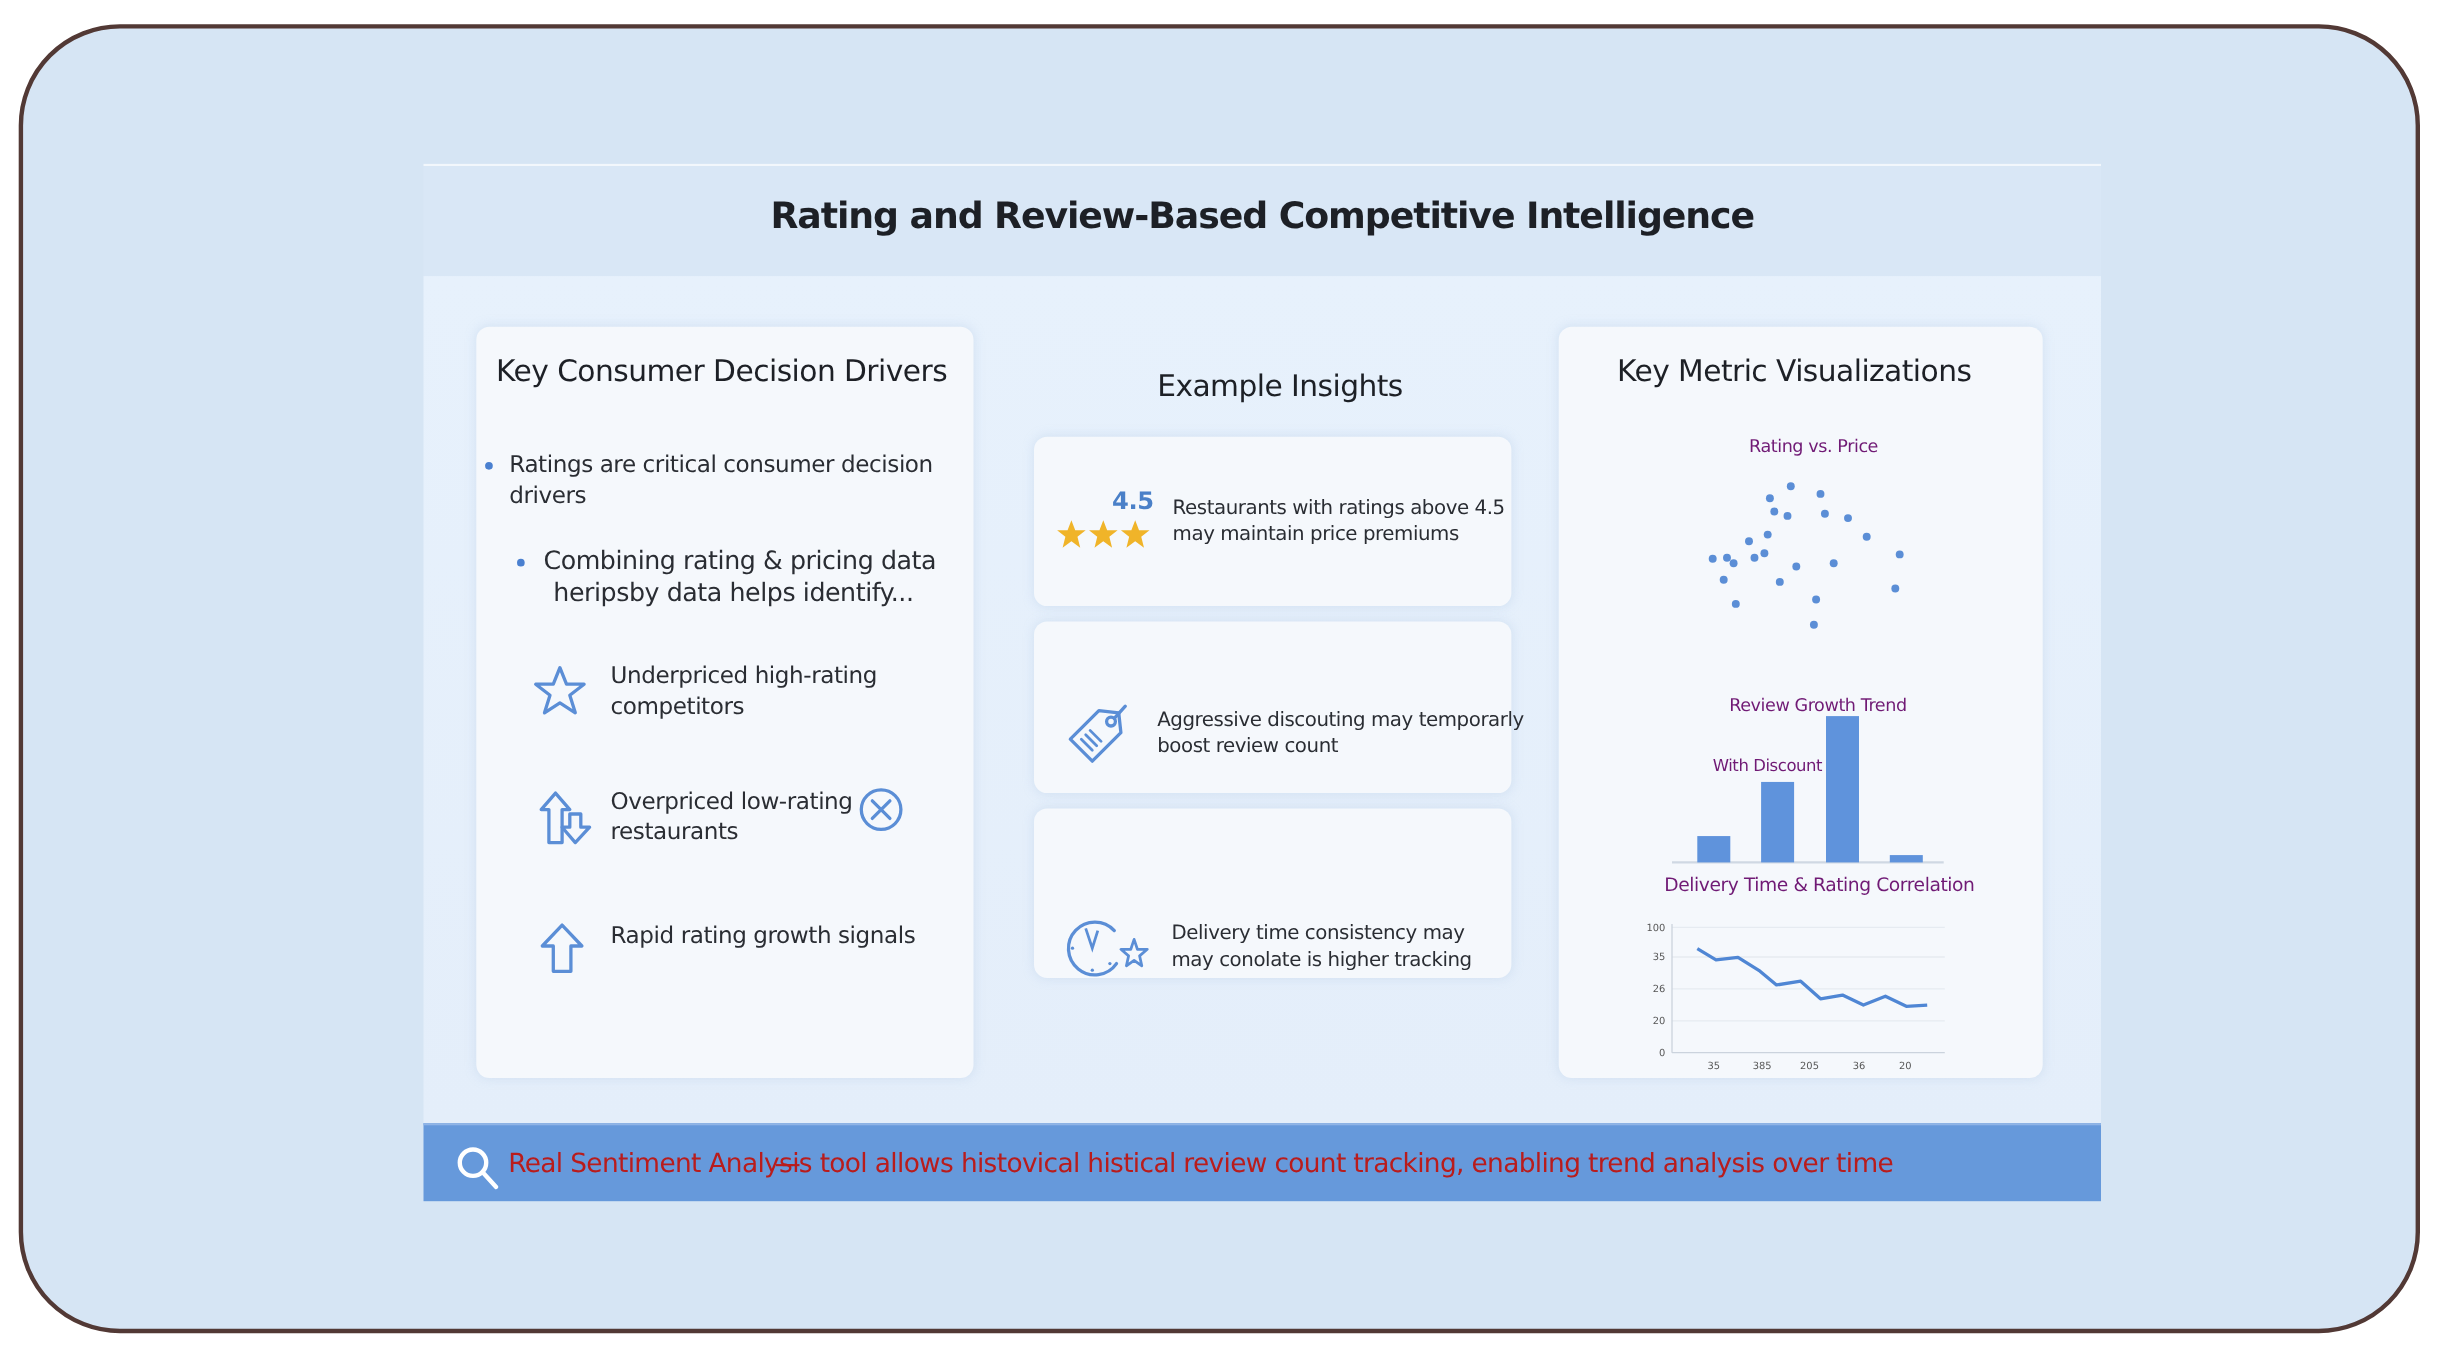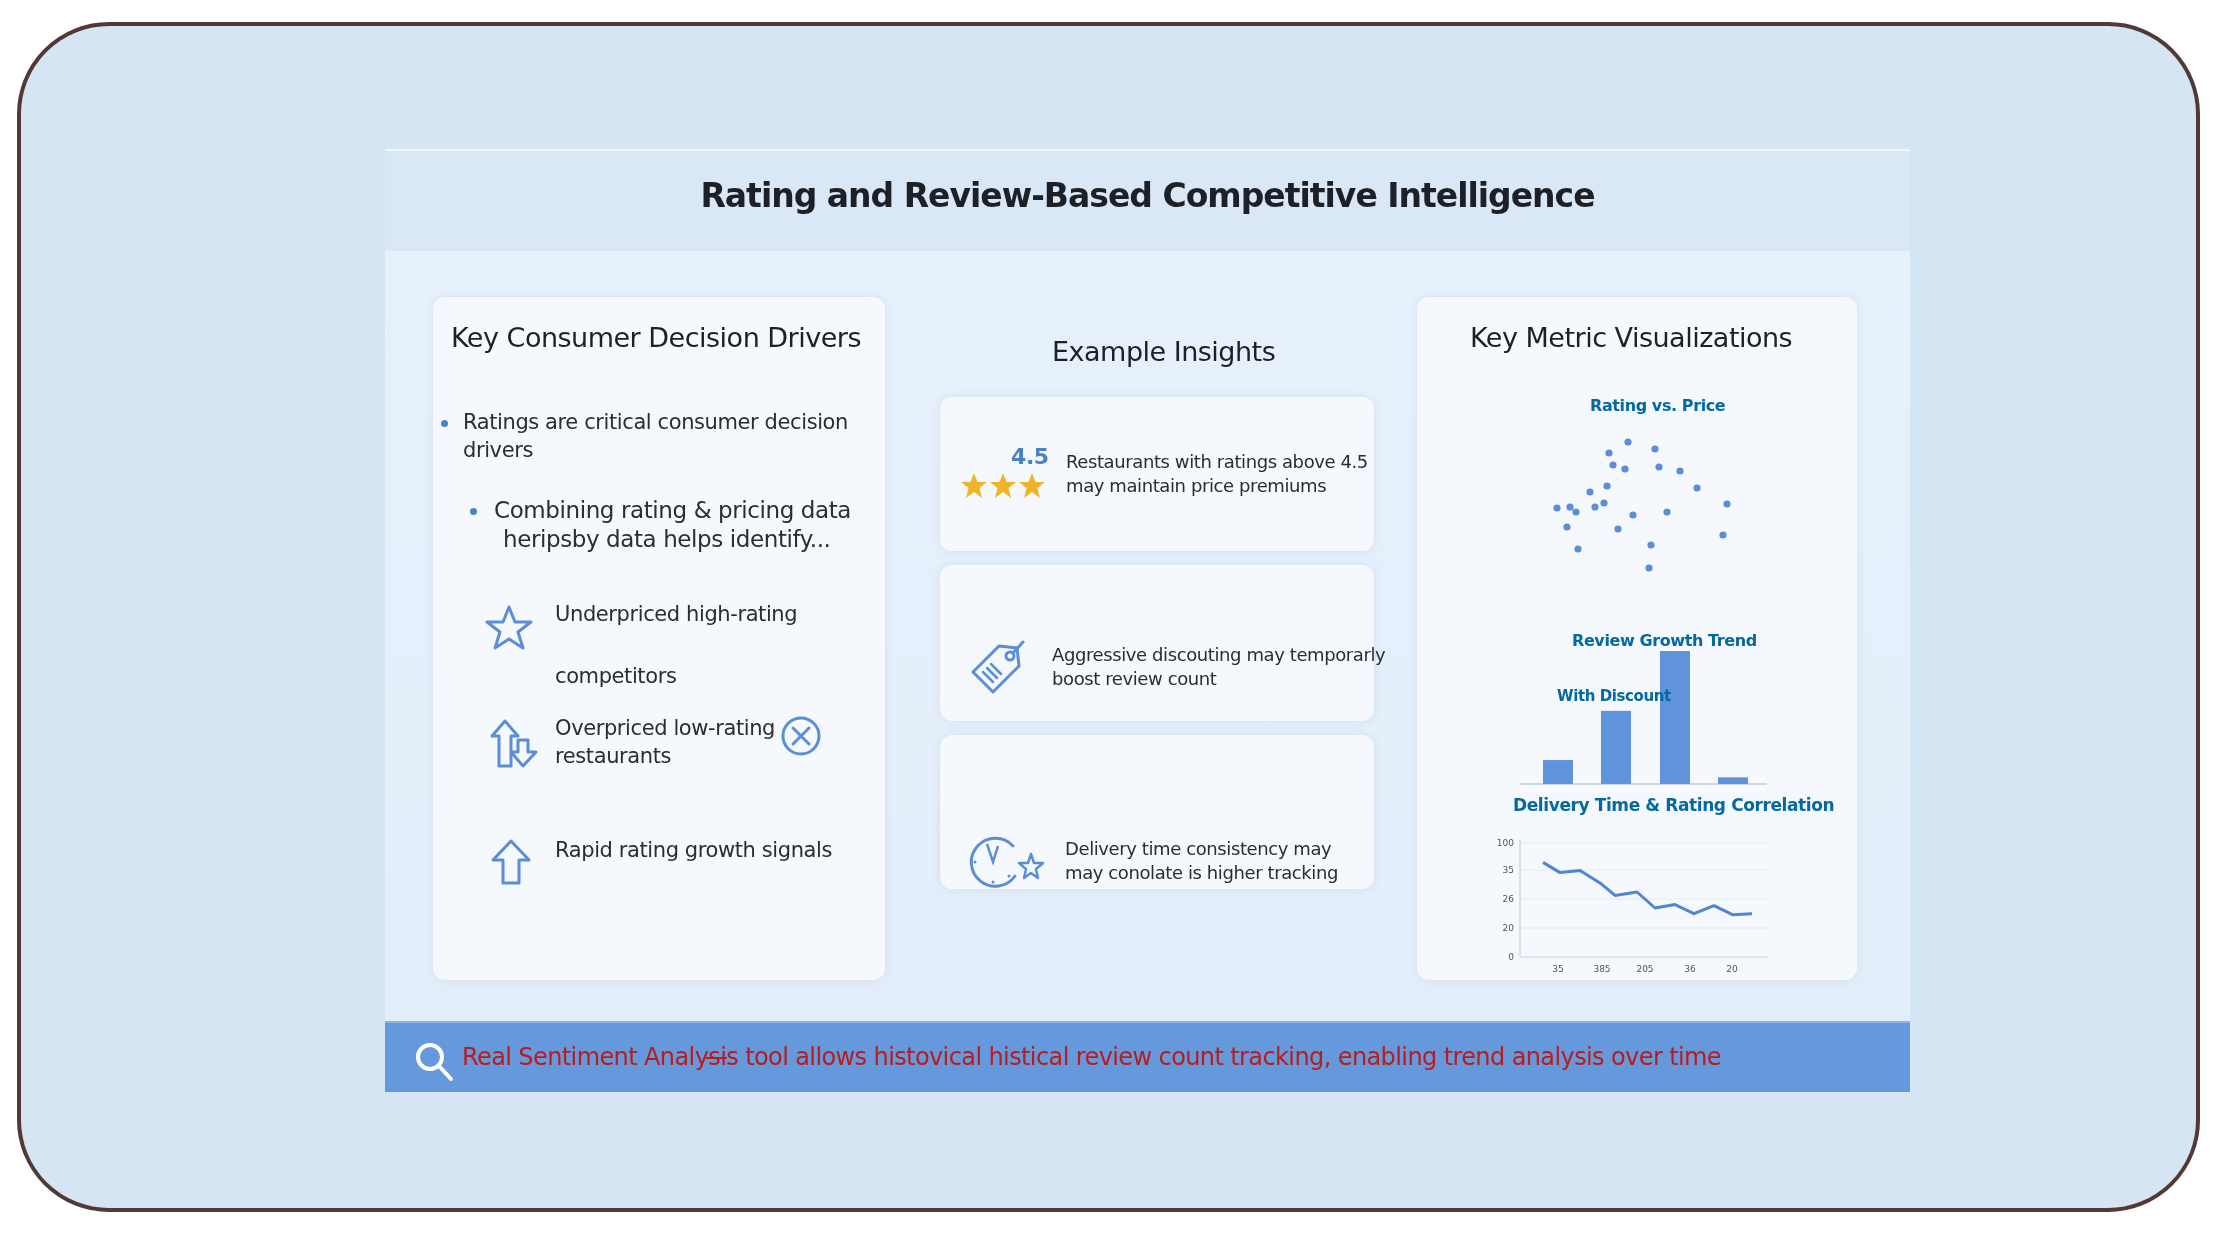--- a/index.html
+++ b/index.html
@@ -42,21 +42,21 @@
   .bullet { position: absolute; width: 7px; height: 7px; border-radius: 50%; background: #4a80d0; }
   .icon { position: absolute; }
   .banner {
     position: absolute; left: 385px; top: 1021px; width: 1525px; height: 71px;
     background: #6699db; border-top: 2px solid #8fb4e6; box-sizing: border-box;
   }
   .banner-text {
     position: absolute; left: 462px; top: 1043px; font-family: "DejaVu Sans", sans-serif;
     font-size: 24px; color: #b91c1c; white-space: nowrap; letter-spacing: -0.6px;
   }
-  .chart-label { position: absolute; font-family: "DejaVu Sans", sans-serif; color: #0369a1; white-space: nowrap; letter-spacing: -0.4px; font-weight: bold; }
+  .chart-label { position: absolute; font-family: "DejaVu Sans", sans-serif; color: #701a75; white-space: nowrap; letter-spacing: -0.4px; }
 </style>
 </head>
 <body>
 
 <div class="frame"></div>
 
 <div class="panel-top-line"></div>
 <div class="panel-head"></div>
 <div class="title">Rating and Review-Based Competitive Intelligence</div>
 
@@ -70,21 +70,21 @@
 <div class="txt" style="left:463px; top:438px; font-size:21px;">drivers</div>
 
 <div class="bullet" style="left:470px; top:508px;"></div>
 <div class="txt" style="left:494px; top:497px; font-size:23px;">Combining rating &amp; pricing data</div>
 <div class="txt" style="left:503px; top:526px; font-size:23px;">heripsby data helps identify...</div>
 
 <svg class="icon" style="left:484px; top:604px;" width="50" height="48" viewBox="0 0 50 48">
   <polygon points="25,3 31,18 47,18 34,28 39,44 25,35 11,44 16,28 3,18 19,18" fill="none" stroke="#5b8ed6" stroke-width="3" stroke-linejoin="round"></polygon>
 </svg>
 <div class="txt" style="left:555px; top:602px; font-size:21px;">Underpriced high-rating</div>
-<div class="txt" style="left:555px; top:664px; font-size:21px;text-align:center;">competitors</div>
+<div class="txt" style="left:555px; top:630px; font-size:21px;text-align:center;">competitors</div>
 
 <svg class="icon" style="left:488px; top:716px;" width="56" height="54" viewBox="0 0 56 54">
   <path d="M4,20 L17,5 L30,20 L23,20 L23,50 L11,50 L11,20 Z" fill="none" stroke="#5b8ed6" stroke-width="3" stroke-linejoin="round"></path>
   <path d="M30,24 L40,24 L40,36 L48,36 L35,50 L23,36 L30,36 Z" fill="none" stroke="#5b8ed6" stroke-width="3" stroke-linejoin="round"></path>
 </svg>
 <div class="txt" style="left:555px; top:716px; font-size:21px;">Overpriced low-rating</div>
 <div class="txt" style="left:555px; top:744px; font-size:21px;">restaurants</div>
 <svg class="icon" style="left:780px; top:715px;" width="42" height="42" viewBox="0 0 42 42">
   <circle cx="21" cy="21" r="18" fill="none" stroke="#5b8ed6" stroke-width="3"></circle>
   <path d="M13,13 L29,29 M29,13 L13,29" stroke="#5b8ed6" stroke-width="3" stroke-linecap="round"></path>

